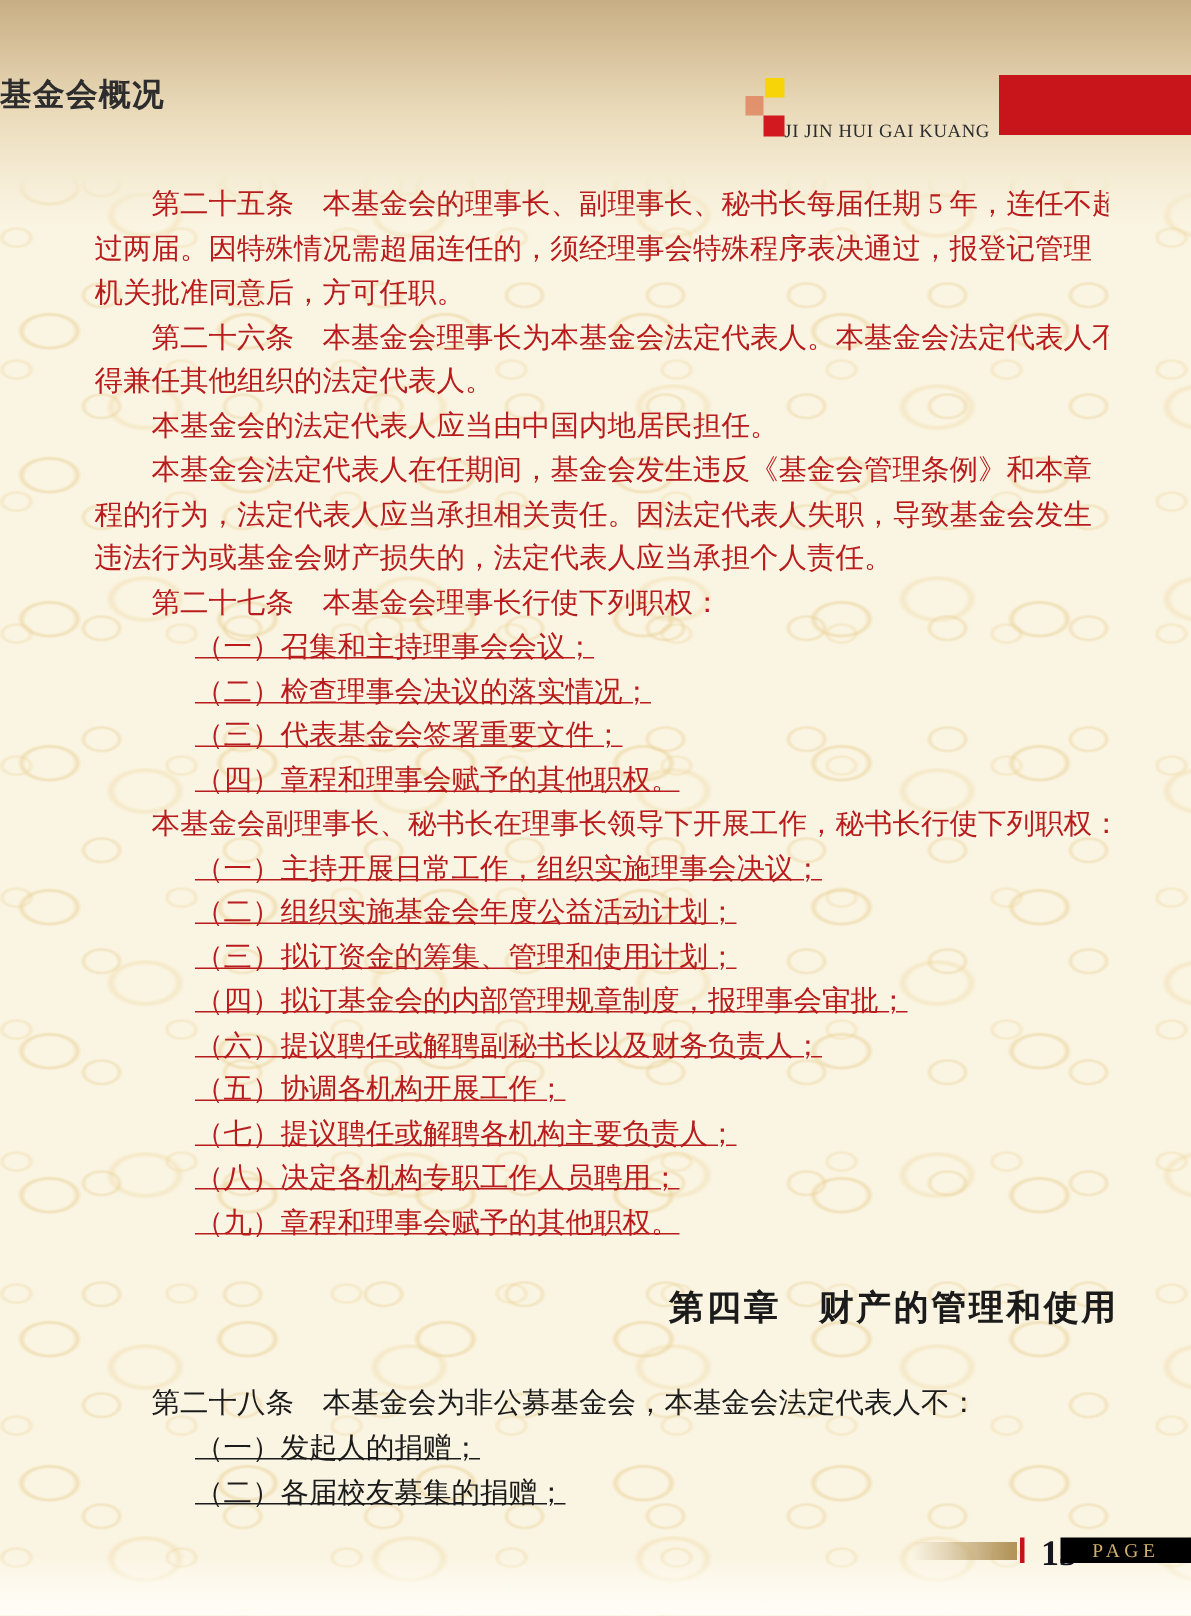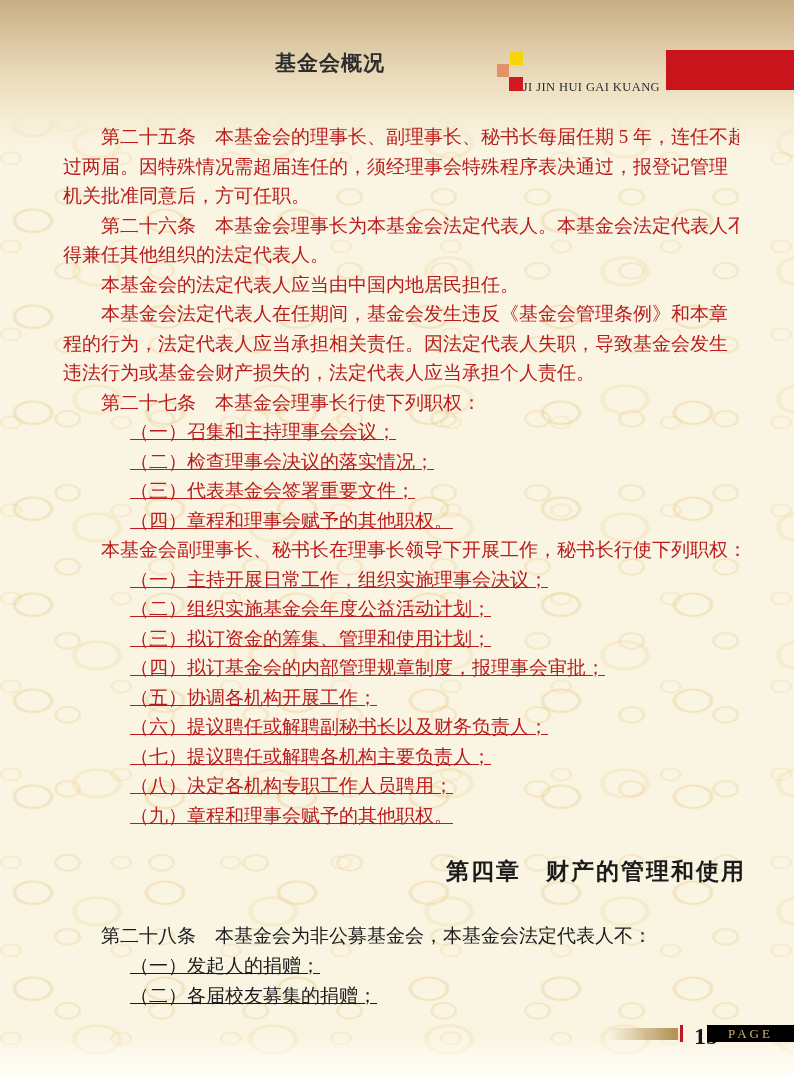--- a/index.html
+++ b/index.html
@@ -29,21 +29,21 @@
     background:linear-gradient(0deg,#fffdf6 0%,rgba(255,253,246,.75) 40%,rgba(255,253,246,0) 100%);
   }
   .layer{position:absolute;z-index:2;}
 
   
   .sq{position:absolute;z-index:2;}
   .sq-yellow{left:510px;top:52px;width:13px;height:13px;background:#f6d408;}
   .sq-orange{left:497px;top:64px;width:12px;height:13px;background:#df8660;opacity:.85;}
   .sq-red{left:509px;top:77px;width:14px;height:14px;background:#d2191f;}
   .h-title{
-    left:0;top:49px;width:660px;text-align:center;
+    left:0;top:49px;width:660px;text-align:left;
     font-family:"Liberation Sans","DejaVu Sans",sans-serif;
     font-weight:bold;font-size:21px;letter-spacing:1px;color:#2d2d2d;
   }
   .h-pinyin{
     left:0;top:80px;width:660px;text-align:right;
     font-size:12.5px;letter-spacing:.4px;color:#2d2d2d;
   }
   .h-band{left:666px;top:50px;width:128px;height:40px;background:#c8151c;}
 
   
@@ -96,22 +96,22 @@
       <div class="line ind-para">第二十七条　本基金会理事长行使下列职权：</div>
       <div class="line ind-list">（一）召集和主持理事会会议；</div>
       <div class="line ind-list">（二）检查理事会决议的落实情况；</div>
       <div class="line ind-list">（三）代表基金会签署重要文件；</div>
       <div class="line ind-list">（四）章程和理事会赋予的其他职权。</div>
       <div class="line ind-para">本基金会副理事长、秘书长在理事长领导下开展工作，秘书长行使下列职权：</div>
       <div class="line ind-list">（一）主持开展日常工作，组织实施理事会决议；</div>
       <div class="line ind-list">（二）组织实施基金会年度公益活动计划；</div>
       <div class="line ind-list">（三）拟订资金的筹集、管理和使用计划；</div>
       <div class="line ind-list">（四）拟订基金会的内部管理规章制度，报理事会审批；</div>
+      <div class="line ind-list">（六）提议聘任或解聘副秘书长以及财务负责人；</div>
       <div class="line ind-list">（五）协调各机构开展工作；</div>
-      <div class="line ind-list">（六）提议聘任或解聘副秘书长以及财务负责人；</div>
       <div class="line ind-list">（七）提议聘任或解聘各机构主要负责人；</div>
       <div class="line ind-list">（八）决定各机构专职工作人员聘用；</div>
       <div class="line ind-list">（九）章程和理事会赋予的其他职权。</div>
     </div>
   <div class="layer chapter">第四章　财产的管理和使用</div>
   <div class="layer body-block-2">
       <div class="line ind-para">第二十八条　本基金会为非公募基金会，本基金会法定代表人不：</div>
       <div class="line ind-list">（一）发起人的捐赠；</div>
       <div class="line ind-list">（二）各届校友募集的捐赠；</div>
     </div>

